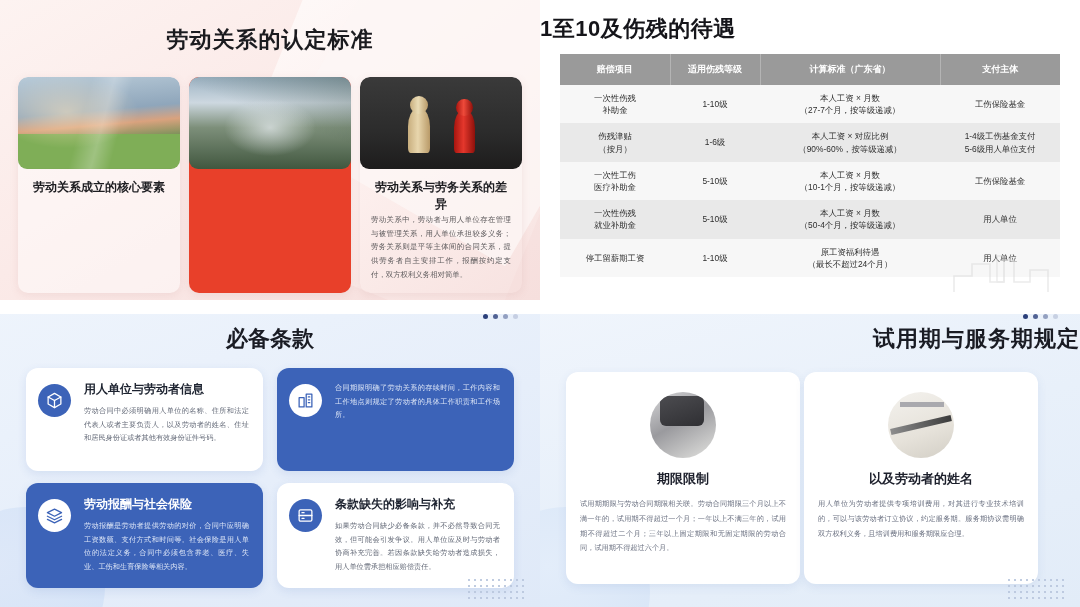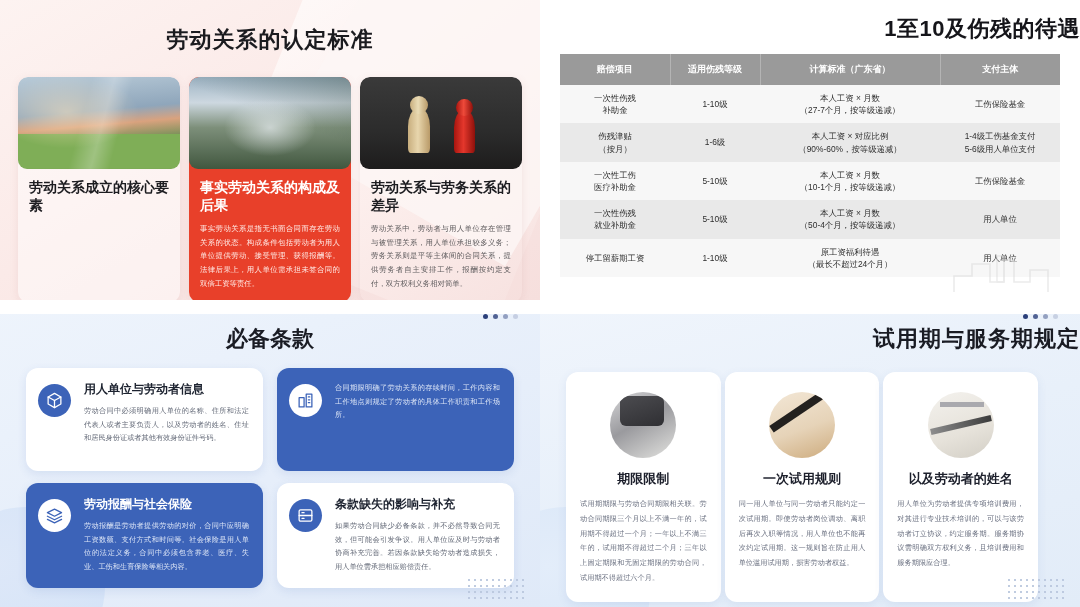--- a/index.html
+++ b/index.html
@@ -42,29 +42,29 @@
   .pawn{ position:absolute; bottom:16px; border-radius:40% 40% 12% 12%; }
   .pawn.wood{ left:48px; width:22px; height:44px;
       background:linear-gradient(90deg,#c8ae7e,#e8d6ad 45%,#b99a68); }
   .pawn.wood:before{ content:""; position:absolute; left:2px; top:-13px; width:18px; height:18px;
       border-radius:50%; background:linear-gradient(90deg,#c8ae7e,#eadcb6 45%,#b99a68); }
   .pawn.red{ left:94px; width:21px; height:42px;
       background:linear-gradient(90deg,#a8150f,#e4372c 45%,#8e100b); }
   .pawn.red:before{ content:""; position:absolute; left:2px; top:-12px; width:17px; height:17px;
       border-radius:50%; background:linear-gradient(90deg,#a8150f,#ef4a3a 45%,#8e100b); }
   .c-body{ padding:10px 11px 12px 11px; }
-  .c-title{ font-size:14px; font-weight:700; text-align:left; margin-bottom:7px; color:#1d1d21; }
+  .c-title{ font-size:12px; font-weight:700; text-align:center; color:#1d1d21; }
   .c-text{ font-size:7.4px; line-height:1.85; color:#5d5a5c; text-align:justify; }
   .red .c-title,.red .c-text{ color:#fff; }
   .red .c-text{ color:#ffe9e5; }
 
   
   .q2{ position:relative; background:#ffffff; overflow:hidden; }
   .q2 .glyph{ position:absolute; right:18px; bottom:6px; width:110px; height:42px; opacity:.5; }
-  .q2-title{ text-align:right; font-size:22px; font-weight:700; color:#15151a;
+  .q2-title{ text-align:left; font-size:22px; font-weight:700; color:#15151a;
        padding-top:14px; letter-spacing:.5px; }
   .tbl-wrap{ padding:10px 20px 0 20px; }
   table{ width:100%; border-collapse:collapse; table-layout:fixed; }
   th{ background:#9a9a9a; color:#fff; font-size:9px; font-weight:700;
       padding:9px 2px; text-align:center; border-right:1px solid #b4b4b4; }
   th:last-child{ border-right:none; }
   td{ font-size:8.4px; color:#2e2e2e; text-align:center; padding:7px 3px; line-height:1.45; }
   tbody tr:nth-child(odd){ background:#f7f7f7; }
   tbody tr:nth-child(even){ background:#e9e9e9; }
   .ln2{ display:block; }
@@ -157,24 +157,20 @@
 
       <article class="q1-card light">
         <div class="thumb t1"></div>
         <div class="c-body">
           <div class="c-title">劳动关系成立的核心要素</div>
         </div>
       </article>
 
       <article class="q1-card red">
         <div class="thumb t2"></div>
-        <div class="c-body">
-          <div class="c-title">事实劳动关系的构成及后果</div>
-          <p class="c-text">事实劳动关系是指无书面合同而存在劳动关系的状态。构成条件包括劳动者为用人单位提供劳动、接受管理、获得报酬等。法律后果上，用人单位需承担未签合同的双倍工资等责任。</p>
-        </div>
       </article>
 
       <article class="q1-card plain">
         <div class="thumb t3">
           <span class="pawn wood"></span>
           <span class="pawn red"></span>
         </div>
         <div class="c-body">
           <div class="c-title">劳动关系与劳务关系的差异</div>
           <p class="c-text">劳动关系中，劳动者与用人单位存在管理与被管理关系，用人单位承担较多义务；劳务关系则是平等主体间的合同关系，提供劳务者自主安排工作，报酬按约定支付，双方权利义务相对简单。</p>
@@ -367,25 +363,20 @@
     <h1 class="q4-title">试用期与服务期规定</h1>
 
     <div class="q4-grid">
 
       <article class="wcard">
         <div class="circ i1"></div>
         <div class="w-title">期限限制</div>
         <p class="w-text">试用期期限与劳动合同期限相关联。劳动合同期限三个月以上不满一年的，试用期不得超过一个月；一年以上不满三年的，试用期不得超过二个月；三年以上固定期限和无固定期限的劳动合同，试用期不得超过六个月。</p>
       </article>
 
-      <article class="wcard">
-        <div class="circ i2"></div>
-        <div class="w-title">一次试用规则</div>
-        <p class="w-text">同一用人单位与同一劳动者只能约定一次试用期。即使劳动者岗位调动、离职后再次入职等情况，用人单位也不能再次约定试用期。这一规则旨在防止用人单位滥用试用期，损害劳动者权益。</p>
-      </article>
 
       <article class="wcard">
         <div class="circ i3"></div>
         <div class="w-title">以及劳动者的姓名</div>
         <p class="w-text">用人单位为劳动者提供专项培训费用，对其进行专业技术培训的，可以与该劳动者订立协议，约定服务期。服务期协议需明确双方权利义务，且培训费用和服务期限应合理。</p>
       </article>
 
     </div>
     <div class="dotgrid"></div>
   </section>

